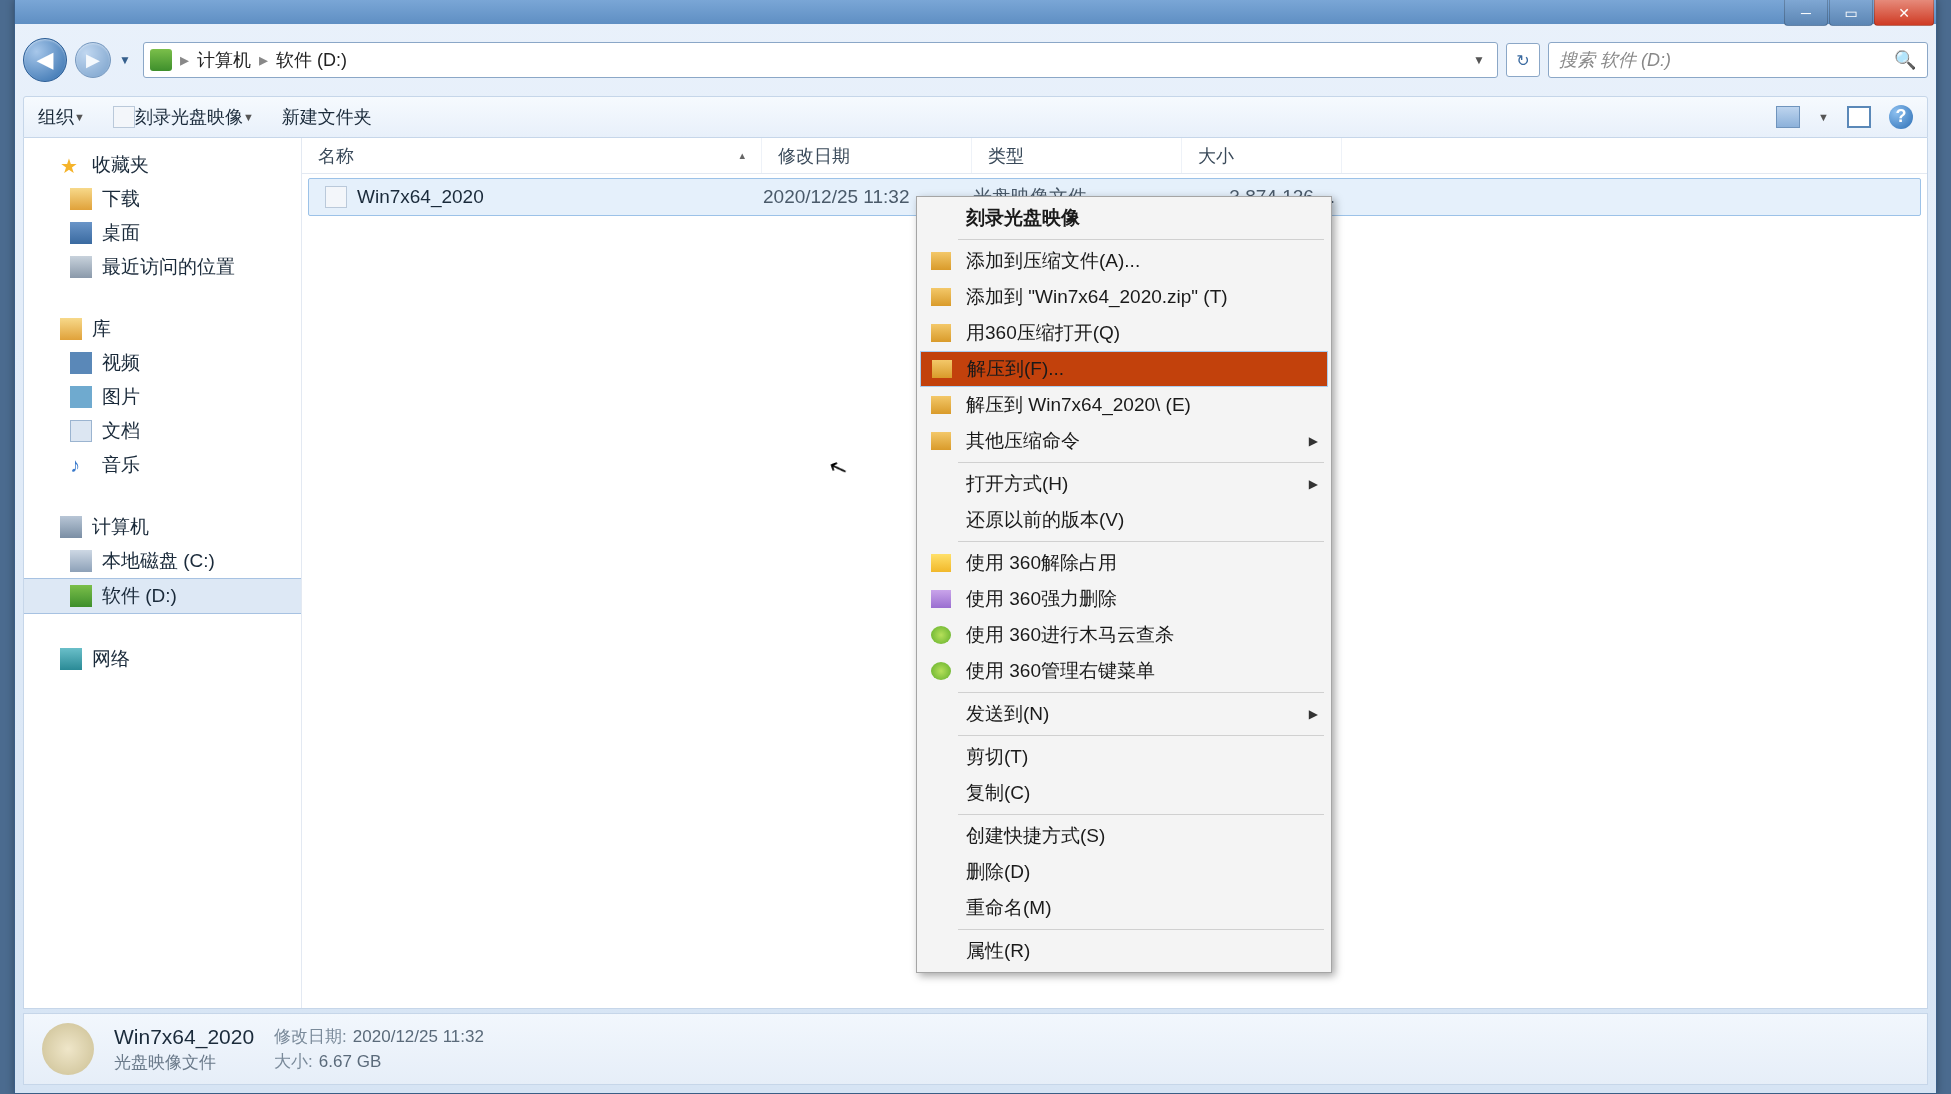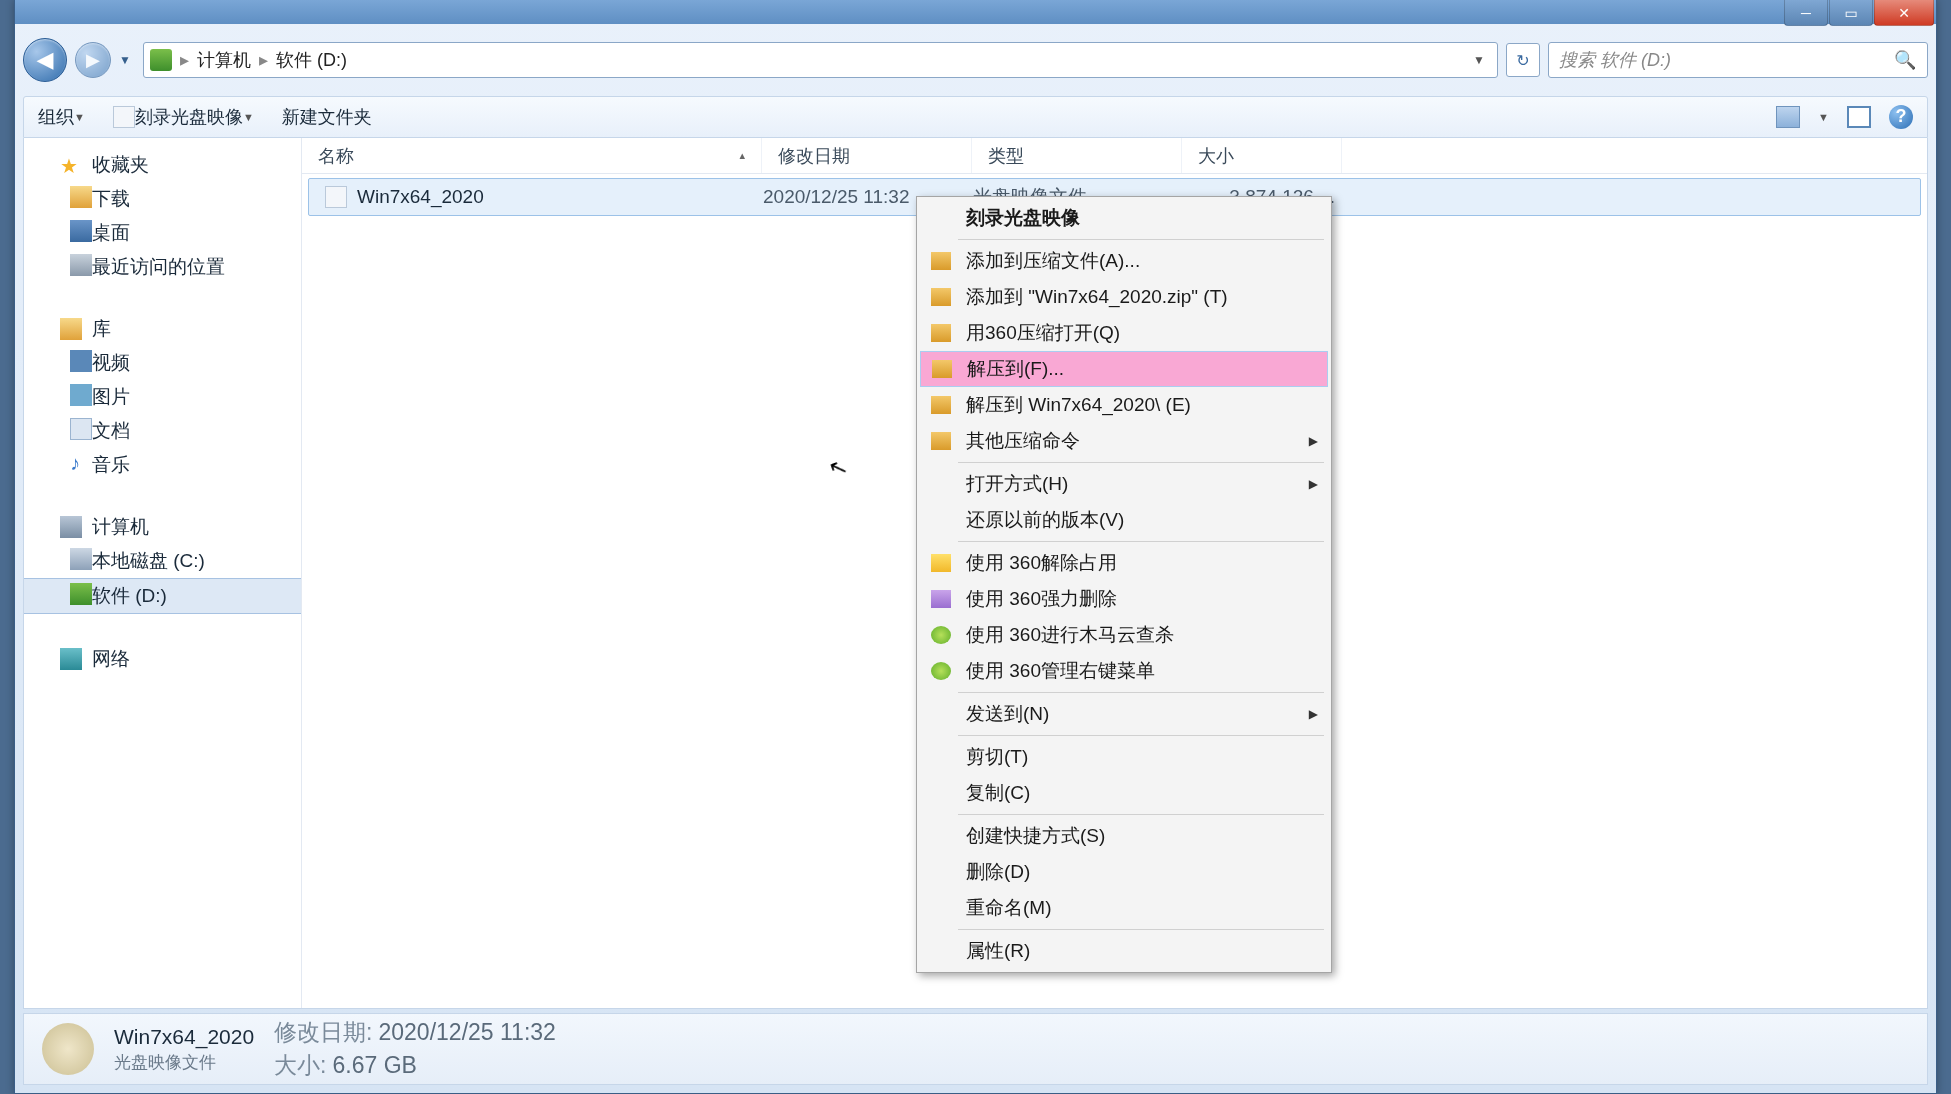--- a/index.html
+++ b/index.html
@@ -95,21 +95,21 @@
   background:#fff; border:1px solid #c6d6e9; border-top:none;
   display:flex;
 }
 .sidebar {
   width:278px; border-right:1px solid #e3e9f2;
   padding:10px 0; overflow-y:auto;
   font-size:19px;
 }
 .sb-group { margin-bottom:28px; }
 .sb-head { display:flex; align-items:center; gap:10px; padding:4px 14px; color:#1a2a3a;}
-.sb-item { display:flex; padding:4px 14px 4px 46px; color:#1a2a3a;}
+.sb-item { display:flex; align-items:center; gap:10px; padding:4px 14px 4px 46px; color:#1a2a3a;}
 .sb-item.sel { background:#dde8f5; border:1px solid #a7c2e2; border-left:none; border-right:none;}
 .sb-ico { width:22px; height:22px; display:inline-block; flex-shrink:0;}
 .ico-star { color:#f5b32a; font-size:20px;}
 .ico-dl { background:linear-gradient(#f7d98a,#e0a23a);}
 .ico-desk { background:linear-gradient(#6a95c8,#3a6aa0);}
 .ico-recent { background:linear-gradient(#c8d2dc,#8a99aa);}
 .ico-lib { background:linear-gradient(#f7d98a,#e0a23a);}
 .ico-vid { background:#5a88b8;}
 .ico-pic { background:#6faacf;}
 .ico-doc { background:#dce6f2; border:1px solid #9bb4d0;}
@@ -150,41 +150,41 @@
   position:absolute; left:614px; top:58px;
   width:416px;
   background:#f4f4f4; border:1px solid #a5a5a5;
   box-shadow:3px 3px 8px rgba(0,0,0,.35);
   font-size:19px;
   padding:3px;
 }
 .ctx-col1 { width:34px; display:inline-flex; justify-content:center;}
 .ctx-item { height:36px; display:flex; align-items:center; padding:0 10px 0 4px; color:#1a1a1a; gap:8px;}
 .ctx-item.bold { font-weight:600;}
-.ctx-item.hov { background:#f9a8d4; border:1px solid #aacdf0;}
+.ctx-item.hov { background:#c2410c; border:1px solid #aacdf0;}
 .ctx-sep { height:1px; background:#d0d0d0; margin:3px 4px 3px 38px;}
 .ctx-arrow { margin-left:auto; color:#333; font-size:12px;}
 .ci-arch { width:20px;height:18px; background:linear-gradient(#f3c869,#d99b2a);}
 .ci-360y { width:20px;height:18px; background:linear-gradient(#ffe06a,#f1b82a);}
 .ci-360p { width:20px;height:18px; background:linear-gradient(#c9a4ea,#9a6ed0);}
 .ci-360g { width:20px;height:18px; background:radial-gradient(circle,#b6e05a,#5fae2a); border-radius:50%;}
 
 
 .statusbar {
   position:absolute; left:8px; right:8px; bottom:8px; height:72px;
   background:linear-gradient(#f2f7fd,#e6eef8);
   border:1px solid #c6d6e9;
   display:flex; align-items:center; padding:0 18px; gap:20px;
   font-size:18px; color:#3a4a5a;
 }
 .sb-thumb { width:52px; height:52px; background:radial-gradient(circle,#efe6c9,#cbbf93); border-radius:50%;}
 .sb-info { display:flex; flex-direction:column; gap:2px;}
 .sb-title { font-size:21px; color:#1a2a3a;}
 .sb-sub { font-size:17px; color:#6a7a8a;}
-.sb-meta { display:flex; flex-direction:column; gap:2px; font-size:23px; color:#5a6a7a;}
+.sb-meta { display:flex; flex-direction:column; gap:2px; font-size:17px; color:#5a6a7a;}
 .sb-meta .lab { color:#7a8a9a; margin-right:6px;}
 
 
 .cursor {
   position:fixed; left:829px; top:455px;
   pointer-events:none;
   font-size:22px; color:#000;
   transform:rotate(-20deg);
 }
 </style>

